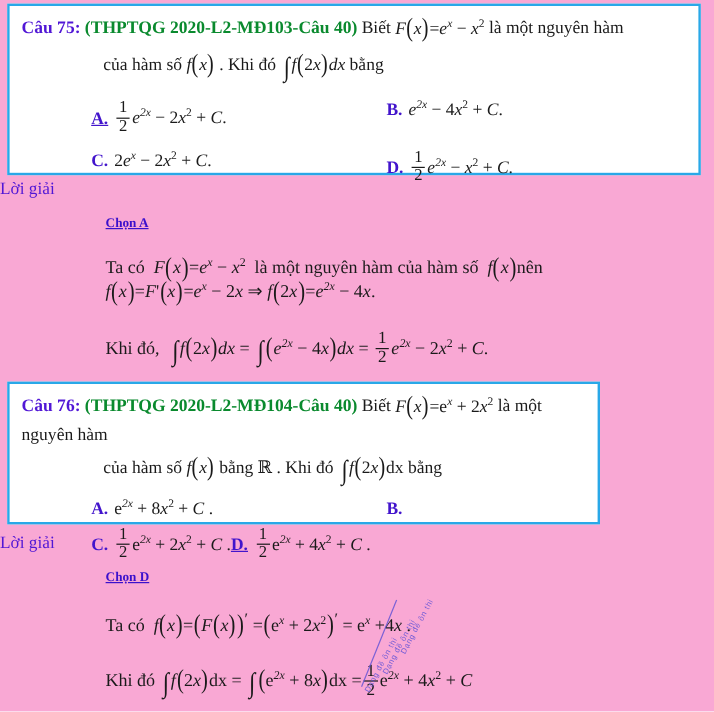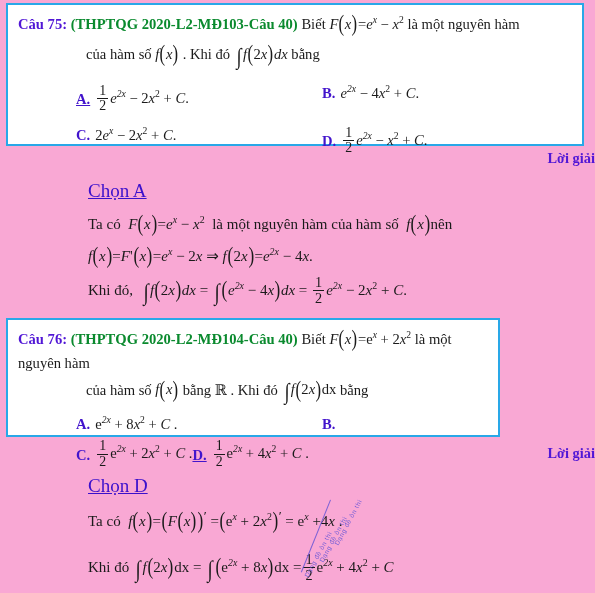--- a/index.html
+++ b/index.html
@@ -93,29 +93,29 @@
     display: inline-block;
     transform: scaleY(1.12) scaleX(0.85);
     vertical-align: -0.07em;
   }
   .prime { font-size: 0.9em; vertical-align: 0.45em; }
 
   
   .loigiai {
     position: absolute;
     width: 100%;
-    text-align: right;
-    font-weight: bold;
+    text-align: left;
+    font-weight: normal;
     font-size: 14.4px;
     color: #5117d6;
   }
   .chon {
     position: absolute;
-    font-weight: normal;
-    font-size: 19px;
+    font-weight: bold;
+    font-size: 11px;
     color: #3b10cc;
     text-decoration: underline;
   }
   .sol-line {
     position: absolute;
     font-size: 15px;
     color: #1a1a1a;
     white-space: nowrap;
   }
 
@@ -204,21 +204,21 @@
   </div>
 
   <div class="loigiai" style="top:150px;">Lời giải</div>
 
   <div class="chon" style="left:88px; top:180px;">Chọn A</div>
 
   <div class="sol-line" style="left:88px; top:212px;">
     Ta có&nbsp; <span class="mi">F</span><span class="bigparen">(</span><span class="mi">x</span><span class="bigparen">)</span><span class="mu">=</span><span class="mi">e</span><sup class="exp">x</sup> <span class="mu">−</span> <span class="mi">x</span><sup class="expn">2</sup>&nbsp; là một nguyên hàm của hàm số&nbsp; <span class="mi">f</span><span class="bigparen">(</span><span class="mi">x</span><span class="bigparen">)</span>nên
   </div>
 
-  <div class="sol-line" style="left:88px; top:244px;">
+  <div class="sol-line" style="left:88px; top:232px;">
     <span class="mi">f</span><span class="bigparen">(</span><span class="mi">x</span><span class="bigparen">)</span><span class="mu">=</span><span class="mi">F</span><span class="mu">'</span><span class="bigparen">(</span><span class="mi">x</span><span class="bigparen">)</span><span class="mu">=</span><span class="mi">e</span><sup class="exp">x</sup> <span class="mu">−</span> <span class="mu">2</span><span class="mi">x</span> <span class="mu">⇒</span> <span class="mi">f</span><span class="bigparen">(</span><span class="mu">2</span><span class="mi">x</span><span class="bigparen">)</span><span class="mu">=</span><span class="mi">e</span><sup class="exp">2x</sup> <span class="mu">−</span> <span class="mu">4</span><span class="mi">x</span><span class="mu">.</span>
   </div>
 
   <div class="sol-line" style="left:88px; top:276px;">
     Khi đó,&nbsp; <span class="intg">∫</span><span class="mi">f</span><span class="bigparen">(</span><span class="mu">2</span><span class="mi">x</span><span class="bigparen">)</span><span class="mi">dx</span> <span class="mu">=</span> <span class="intg">∫</span><span class="bigparen">(</span><span class="mi">e</span><sup class="exp">2x</sup> <span class="mu">−</span> <span class="mu">4</span><span class="mi">x</span><span class="bigparen">)</span><span class="mi">dx</span> <span class="mu">=</span> <span class="frac">
         <span class="num">1</span>
         <span class="den">2</span>
       </span><span class="mi">e</span><sup class="exp">2x</sup> <span class="mu">−</span> <span class="mu">2</span><span class="mi">x</span><sup class="expn">2</sup> <span class="mu">+</span> <span class="mi">C</span><span class="mu">.</span>
   </div>
 

